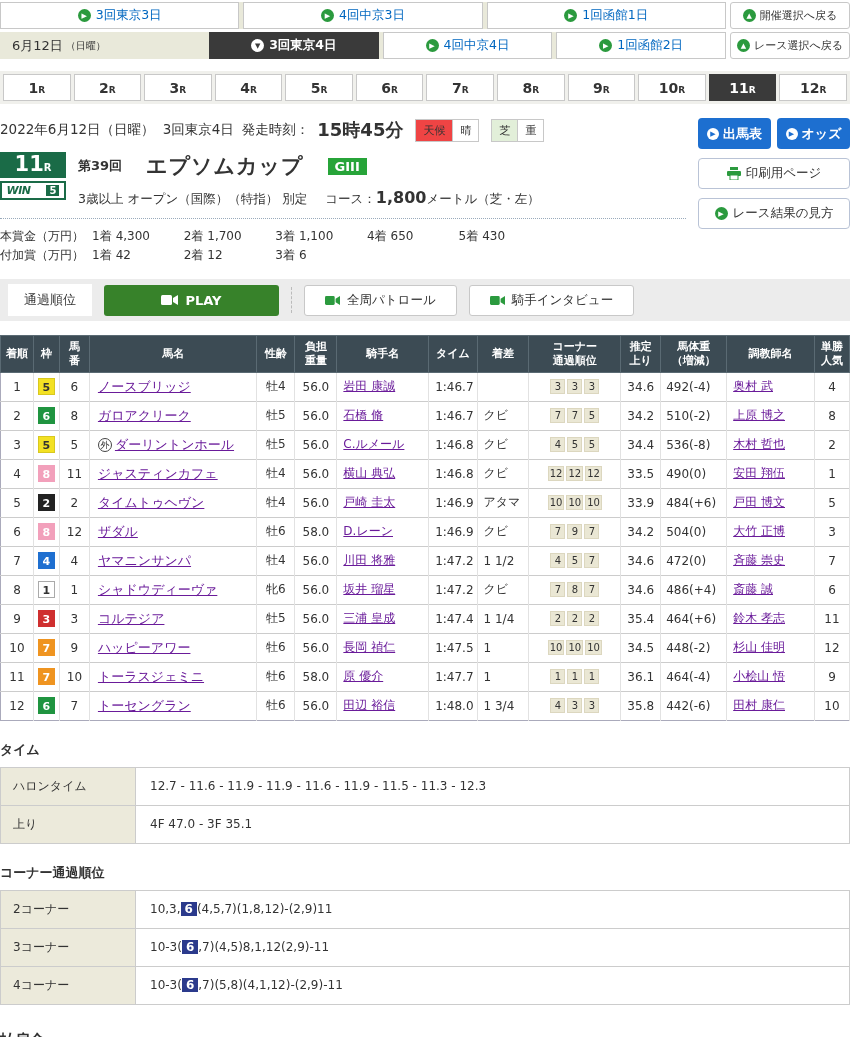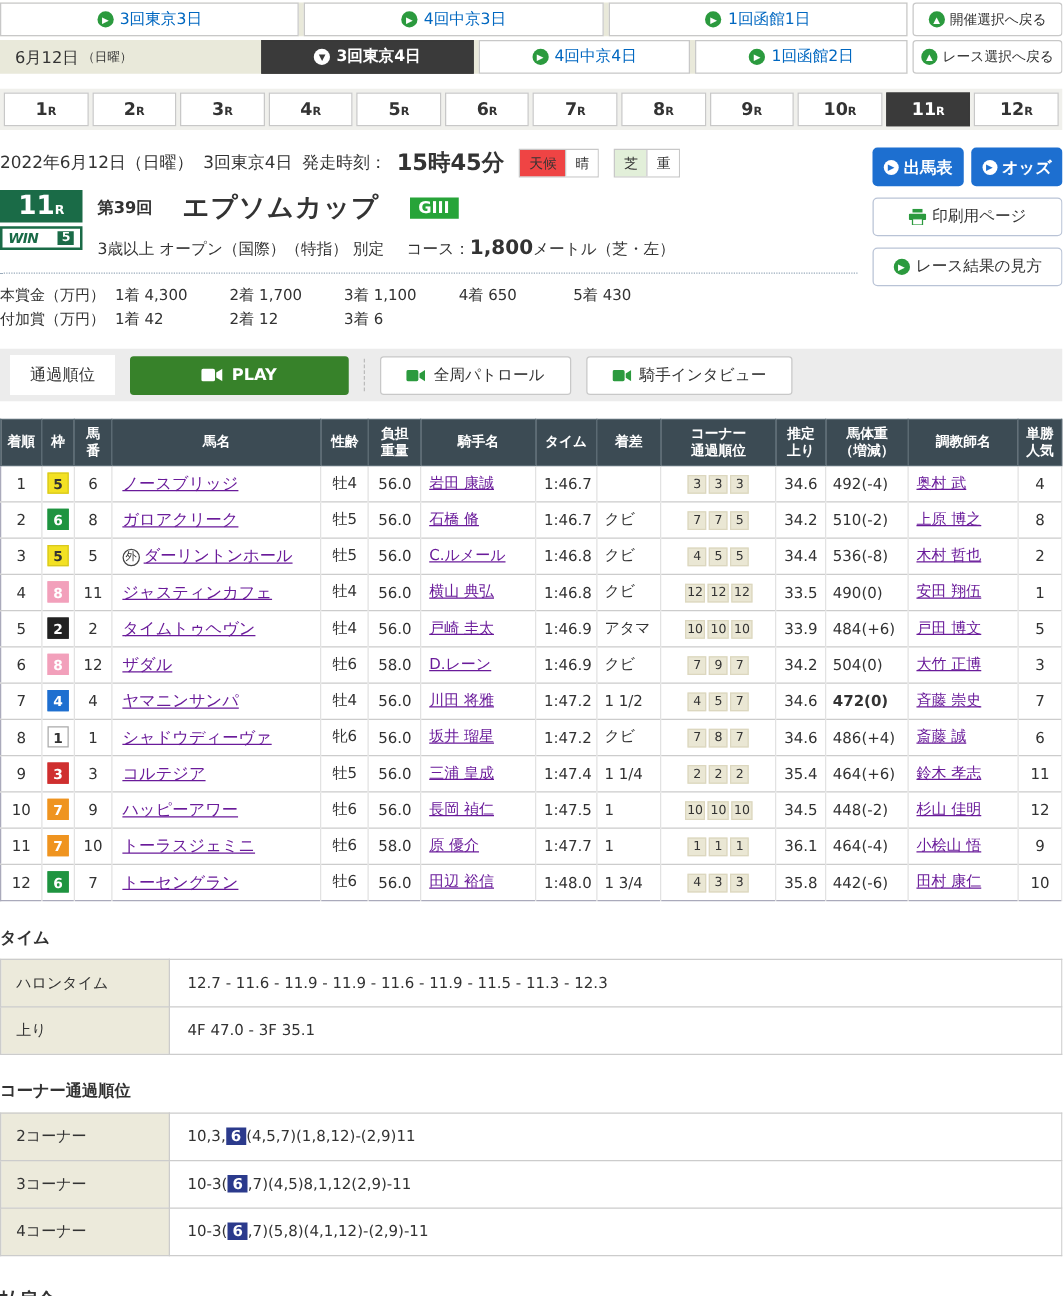--- a/index.html
+++ b/index.html
@@ -424,21 +424,21 @@
           <td><span class="frame-badge" style="background: rgb(30, 111, 208); color: rgb(255, 255, 255); border: 1px solid rgb(30, 111, 208);">4</span></td>
           <td>4</td>
           <td class="horse"><a class="plink">ヤマニンサンパ</a></td>
           <td>牡4</td>
           <td>56.0</td>
           <td style="text-align: left; padding-left: 6px;"><a class="plink">川田 将雅</a></td>
           <td style="text-align: left; padding-left: 6px;">1:47.2</td>
           <td style="text-align: left; padding-left: 6px;">1 1/2</td>
           <td><span class="cpos">4</span><span class="cpos">5</span><span class="cpos">7</span></td>
           <td>34.6</td>
-          <td style="text-align: left; padding-left: 5px; font-weight: bold;">472(0)</td>
+          <td style="text-align: left; padding-left: 5px;">472(0)</td>
           <td style="text-align: left; padding-left: 6px;"><a class="plink">斉藤 崇史</a></td>
           <td>7</td>
         </tr>
         <tr>
           <td>8</td>
           <td><span class="frame-badge" style="background: rgb(255, 255, 255); color: rgb(51, 51, 51); border: 1px solid rgb(170, 170, 170);">1</span></td>
           <td>1</td>
           <td class="horse"><a class="plink">シャドウディーヴァ</a></td>
           <td>牝6</td>
           <td>56.0</td>

